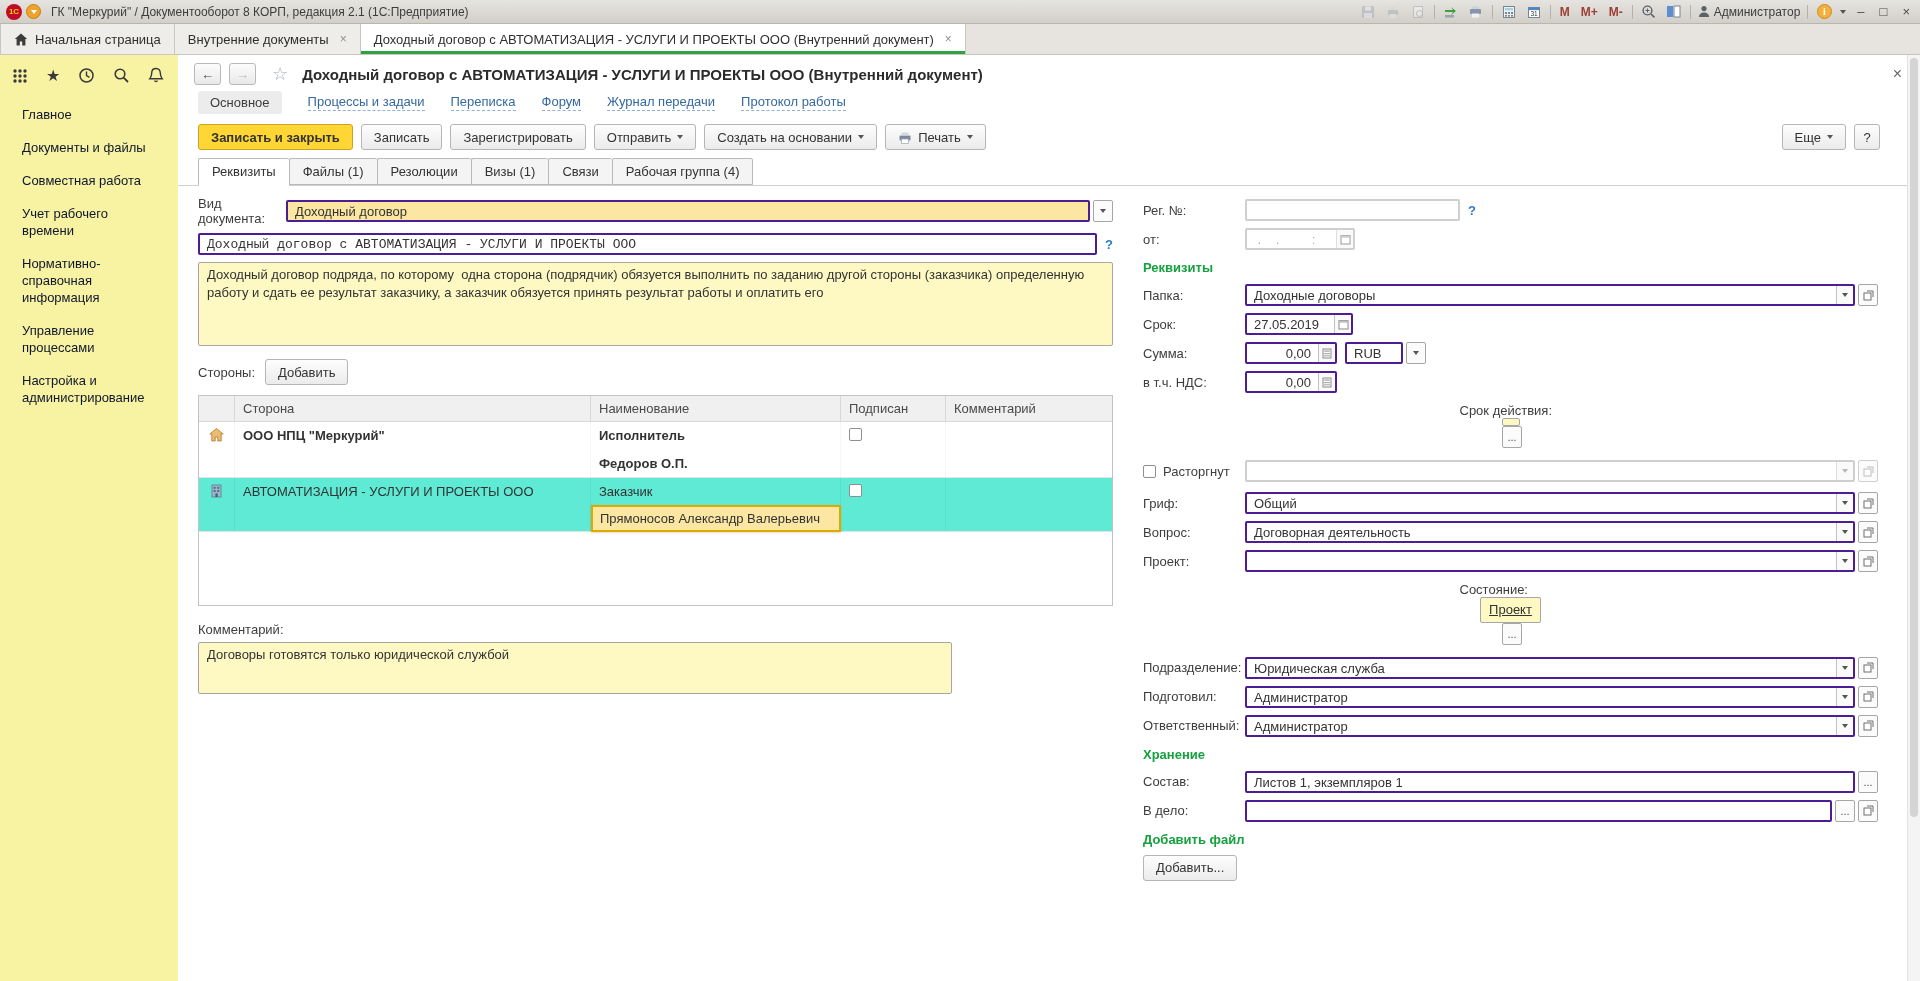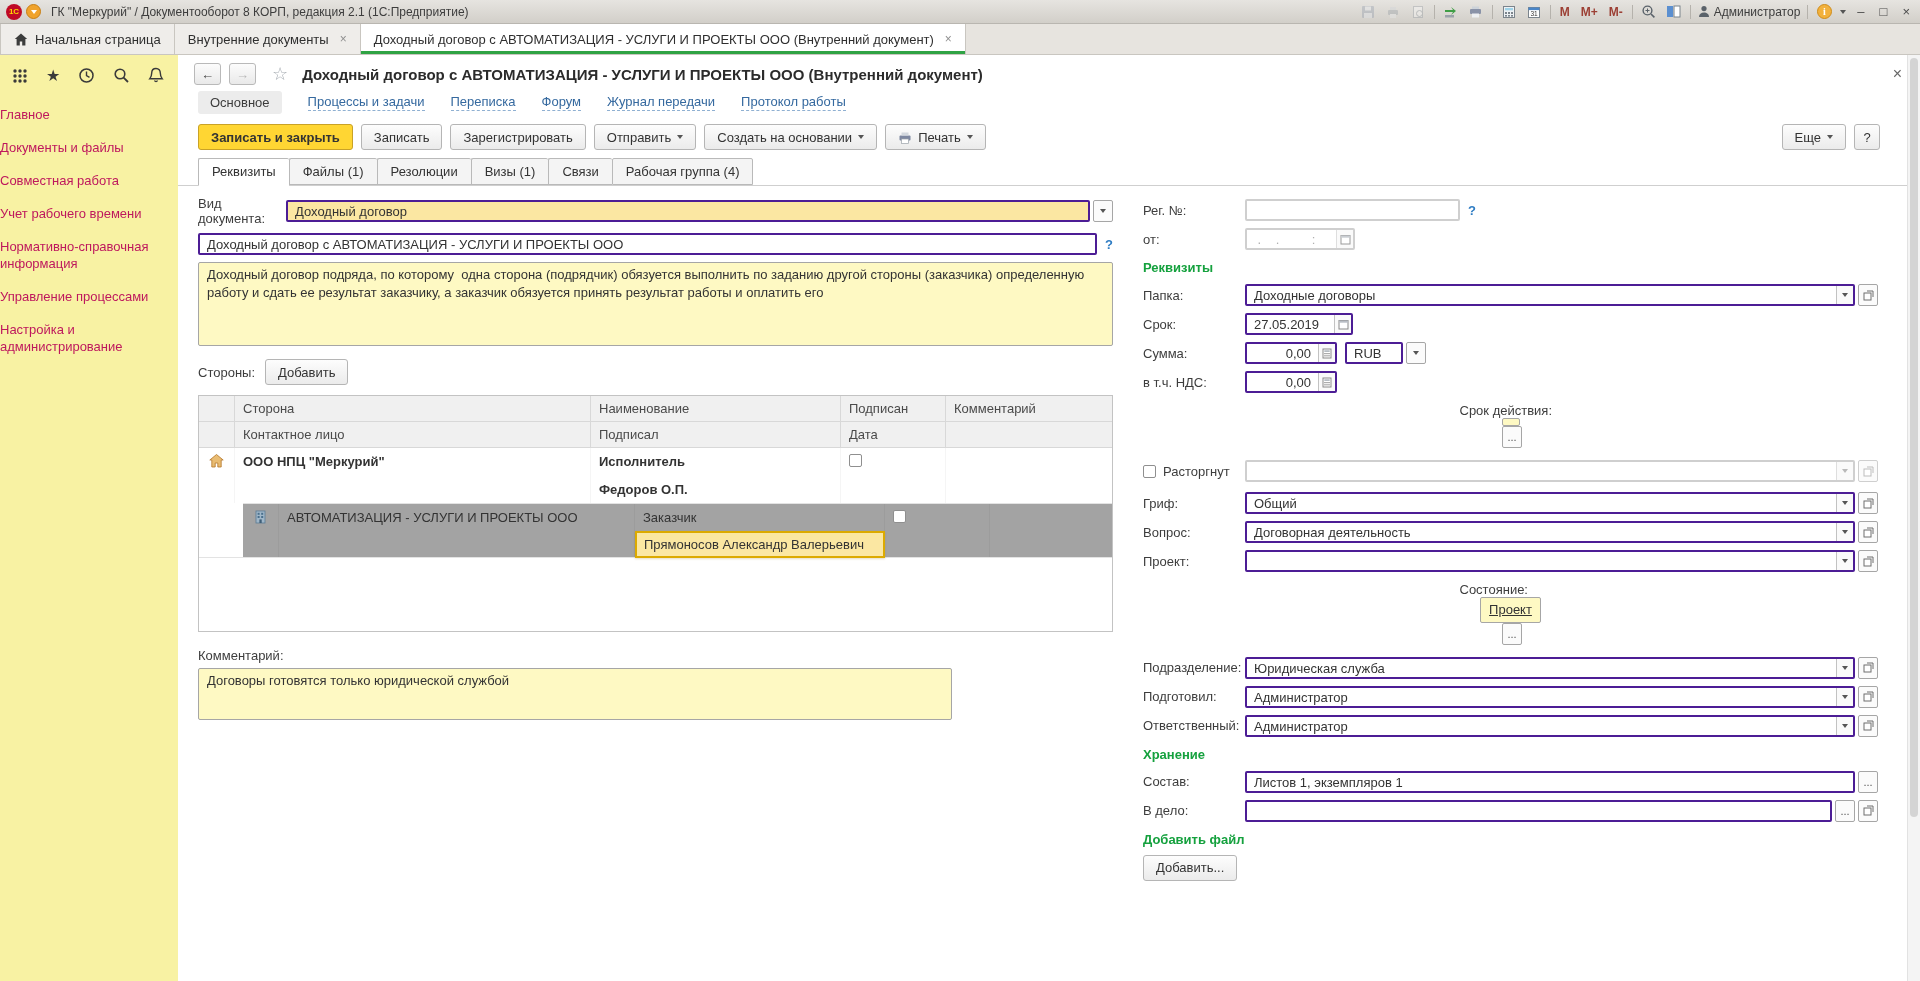--- a/index.html
+++ b/index.html
@@ -27,21 +27,21 @@
   .wtab{display:flex;align-items:center;gap:7px;padding:0 13px;font-size:13px;color:#2f2f2f;background:#efedea;border-right:1px solid #c9c6c0;position:relative;}
   .wtab.first{border-left:1px solid #c9c6c0;}
   .wtab.active{background:#fff;}
   .wtab.active::after{content:"";position:absolute;left:0;right:0;bottom:0;height:3px;background:#2fa344;}
   .wtab .x{color:#8f8f8f;font-size:12px;padding-left:4px;}
 
   
   .bodyrow{flex:1;display:flex;min-height:0;}
   .sidebar{width:178px;background:#f8f2a3;flex:0 0 auto;padding:10px 0 0 0;}
   .side-icons{display:flex;justify-content:space-between;padding:2px 14px 14px 12px;align-items:center;}
-  .side-item{padding:8px 0;color:#be185d;line-height:17px;cursor:pointer;}
+  .side-item{padding:8px 22px;color:#0f172a;line-height:17px;cursor:pointer;}
   .glyph-star{font-size:16px;color:#3a3a3a;line-height:1;}
 
   .main{flex:1;background:#fff;position:relative;display:flex;flex-direction:column;min-width:0;}
 
   
   .doc-header{display:flex;align-items:center;padding:8px 14px 4px 16px;gap:8px;}
   .navbtn{width:27px;height:22px;border:1px solid #b9b9b9;border-radius:3px;background:linear-gradient(#fcfcfc,#e9e9e9);display:flex;align-items:center;justify-content:center;font-size:13px;color:#444;}
   .navbtn.dis{color:#b8b8b8;}
   .fav-star{font-size:18px;color:#a7adb3;margin:0 6px 0 8px;}
   .doc-title{font-size:15px;font-weight:bold;color:#2b2b2b;}
@@ -83,33 +83,33 @@
   .textarea{border:1px solid #a6a6a6;border-radius:2px;background:#fef9c3;padding:3px 8px;line-height:1.38;white-space:pre-wrap;color:#333;}
   .cb{width:13px;height:13px;border:1px solid #8f8f8f;border-radius:2px;background:#fff;display:inline-block;flex:0 0 auto;}
   .num .fval{text-align:right;}
   .ph{color:#b0b0b0;}
   .dis-field{border-color:#cfcfcf;}
   .dis-field .fbtn{border-left-color:#dedede;}
   .glabel{color:#9b9b9b;}
 
   
   .kind-label{width:88px;flex:0 0 auto;}
-  .name-field{flex:1;}
+  .name-field{flex:1;font-family:Liberation Mono, monospace;}
   .desc{height:84px;margin-bottom:13px;}
   .parties-row{display:flex;align-items:center;gap:10px;margin:4px 0 10px 0;}
 
   
   .ptable{border:1px solid #c3c3c3;width:915px;margin-bottom:16px;}
   .trow{display:grid;grid-template-columns:36px 356px 250px 105px 1fr;}
   .hcell{background:#f0f0f0;border-right:1px solid #d8d8d8;border-bottom:1px solid #d8d8d8;padding:5px 8px;color:#4a4a4a;}
   .hcell:last-child{border-right:none;}
   .bcell{padding:6px 8px;border-right:1px solid rgba(0,0,0,0.04);}
   .bcell:last-child{border-right:none;}
   .r1{font-weight:bold;}
-  .hl{background:#a3a3a3;margin-left:44px;}
+  .hl{background:#5eead4;}
   .party-sep{border-top:1px solid #e3e3e3;}
   .active-cell{border:2px solid #dcaa00;background:#fbe7a2;padding:4px 7px;margin:-1px 0;box-shadow:0 1px 2px rgba(150,110,0,.25);}
   .filler{height:74px;}
   .tbl-icon{display:flex;justify-content:center;padding-top:6px;}
 
   .comment-label{margin:2px 0 5px 0;color:#3d3d3d;}
   .comment-box{height:52px;width:754px;}
 
   
   .plabel{width:102px;flex:0 0 auto;color:#3d3d3d;}
@@ -394,27 +394,20 @@
           </div>
 
           <div class="ptable">
             <div class="trow">
               <span class="hcell"></span>
               <span class="hcell">Сторона</span>
               <span class="hcell">Наименование</span>
               <span class="hcell">Подписан</span>
               <span class="hcell">Комментарий</span>
             </div>
-            <div class="trow">
-              <span class="hcell"></span>
-              <span class="hcell">Контактное лицо</span>
-              <span class="hcell">Подписал</span>
-              <span class="hcell">Дата</span>
-              <span class="hcell"></span>
-            </div>
 
             <div class="trow">
               <span class="bcell tbl-icon">
                   <svg width="15" height="14" viewBox="0 0 15 14">
                     <path d="M7.5 0.5 0.8 6h2v7h3.4V9h2.6v4h3.4V6h2z" fill="#e9bc72" stroke="#b4762a" stroke-width=".8"></path>
                   </svg>
                 </span>
               <span class="bcell r1">ООО НПЦ "Меркурий"</span>
               <span class="bcell r1">Исполнитель</span>
               <span class="bcell"><span class="cb"></span></span>

